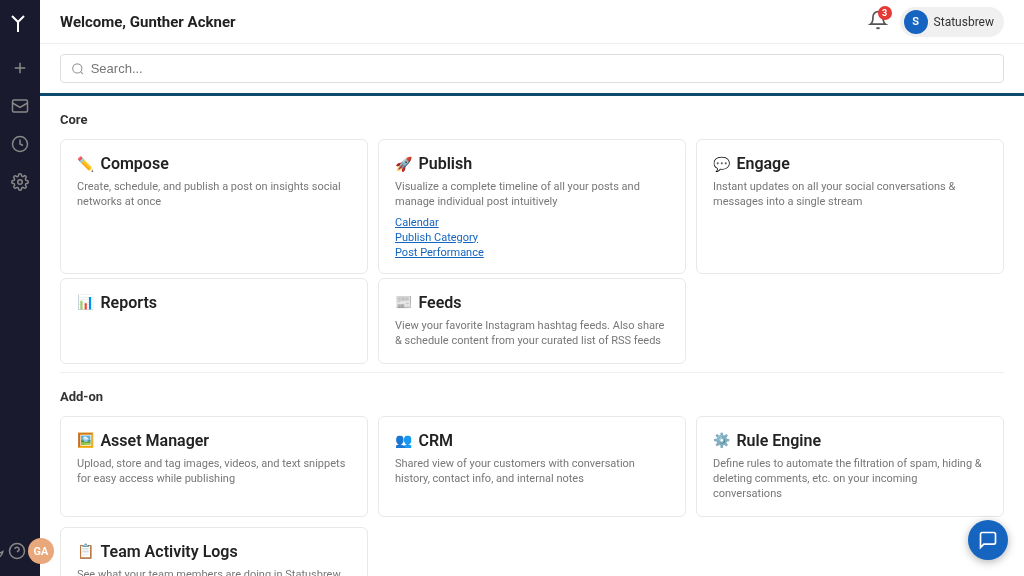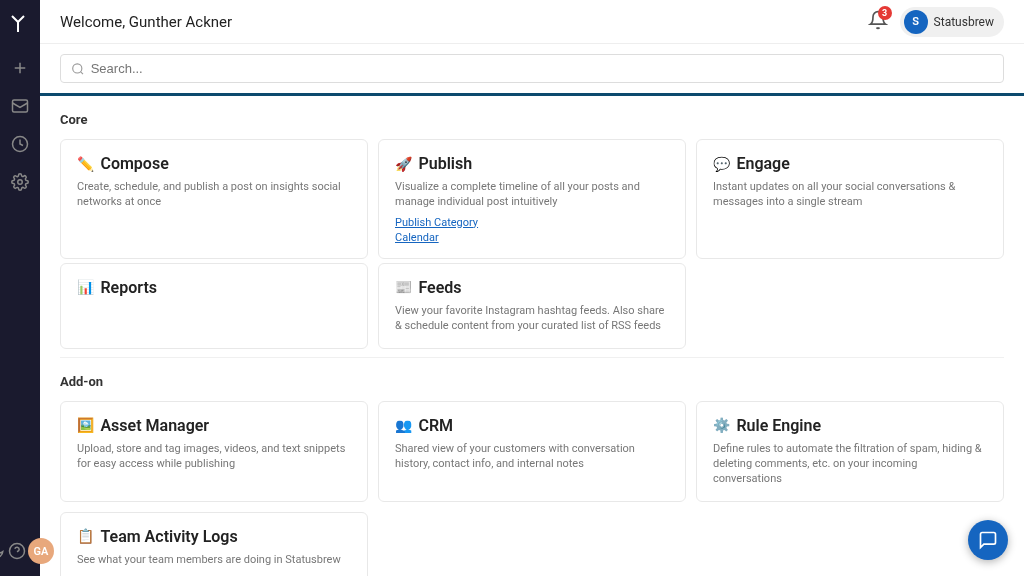--- a/index.html
+++ b/index.html
@@ -56,21 +56,21 @@
       height: 44px;
       border-bottom: 1px solid #eee;
       display: flex;
       align-items: center;
       justify-content: space-between;
       padding: 0 20px;
       flex-shrink: 0;
     }
     .topbar-title {
       font-size: 15px;
-      font-weight: 400;
+      font-weight: 700;
       color: #222;
     }
     .topbar-right {
       display: flex; align-items: center; gap: 12px;
     }
     .notif-btn {
       position: relative;
       cursor: pointer;
     }
     .notif-btn svg { width: 20px; height: 20px; color: #555; }
@@ -286,22 +286,23 @@
           <div class="card-desc">Create, schedule, and publish a post on insights social networks at once</div>
         </div>
 
         <div class="card">
           <div class="card-header">
             <span class="card-icon">🚀</span>
             <span class="card-title">Publish</span>
           </div>
           <div class="card-desc">Visualize a complete timeline of all your posts and manage individual post intuitively</div>
           <div class="card-links">
+            <span class="card-link">Calendar</span>
             <span class="card-link">Publish Category</span>
-            <span class="card-link">Calendar</span>
+            <span class="card-link">Post Performance</span>
           </div>
         </div>
 
         <div class="card">
           <div class="card-header">
             <span class="card-icon">💬</span>
             <span class="card-title">Engage</span>
           </div>
           <div class="card-desc">Instant updates on all your social conversations &amp; messages into a single stream</div>
         </div>

